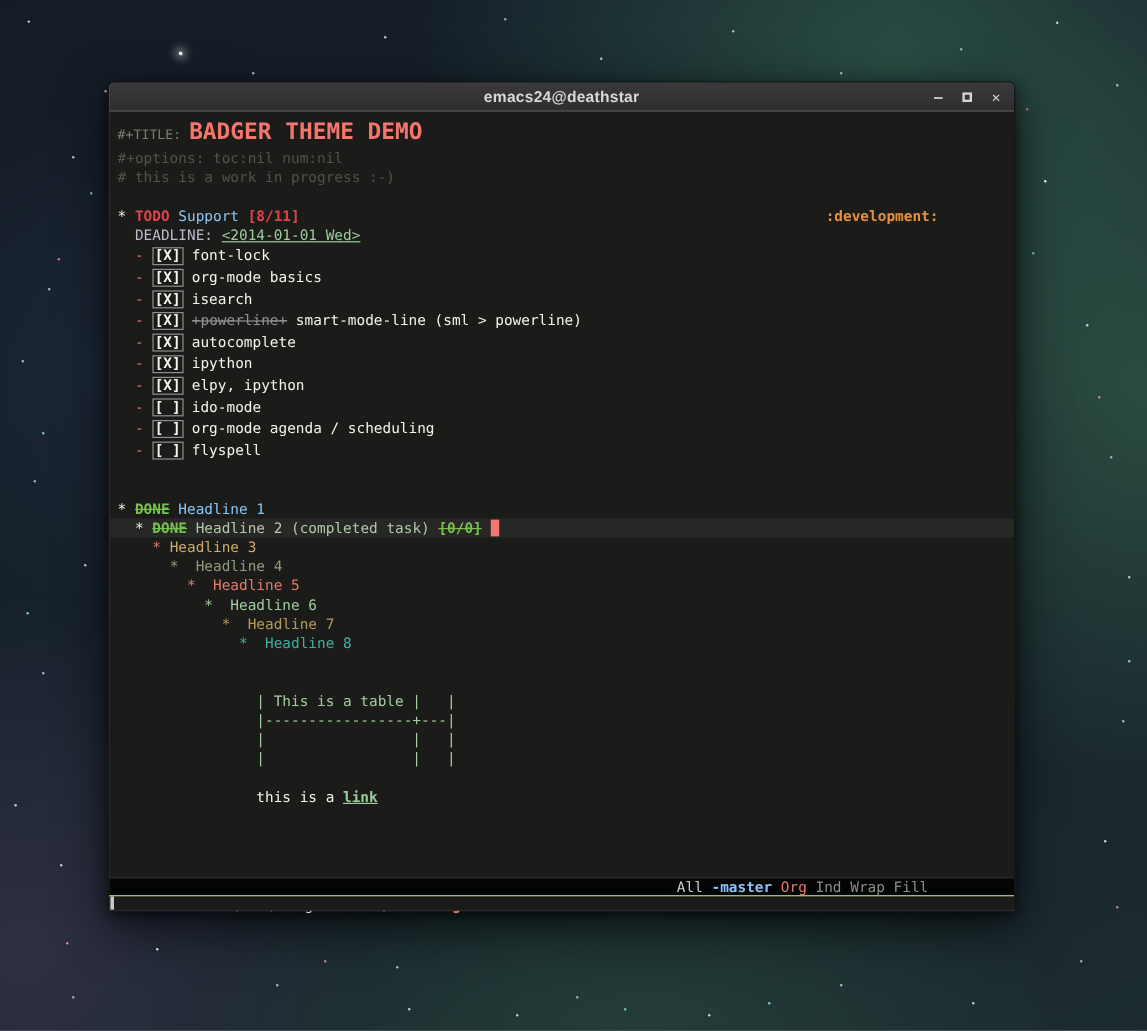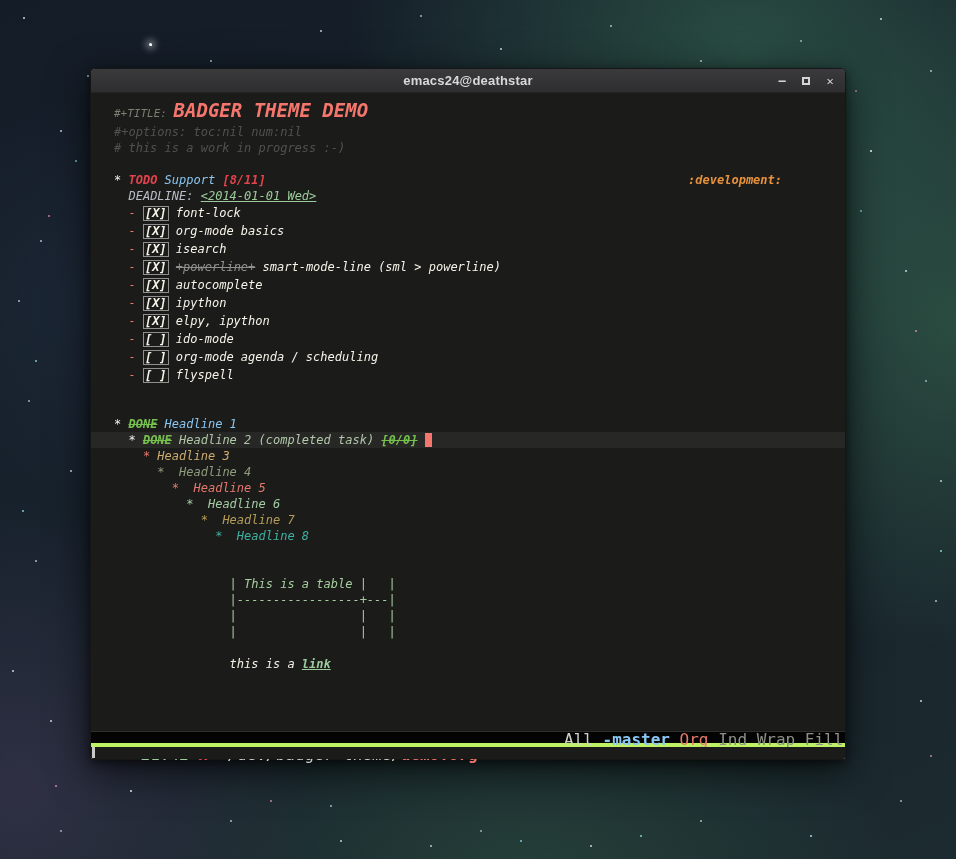--- a/index.html
+++ b/index.html
@@ -65,21 +65,21 @@
     display:flex; align-items:center; justify-content:center; cursor:default;
     font-family:"DejaVu Sans Mono", monospace; }
   .tb-max-box { width:8px; height:8px; border:2px solid #d4d4d4; }
 
   
   .buffer {
     flex:1 1 auto; background:#1b1b1a; color:#f6f3e8; overflow:hidden;
     padding-top:4px; position:relative;
   }
   .line { height:16px; line-height:16px; font-size:12px; white-space:pre;
-    position:relative; padding-left:23px;font-style:italic; }
+    position:relative; padding-left:7px; }
   .line.cbline   { height:18px; line-height:18px; }
   .line.titleline{ height:27px; line-height:27px; }
   .line.hl-line  { background:#272726; }
 
   .fg       { color:#f6f3e8; }
   .meta     { color:#7d7d72; font-size:11px; }
   .dim      { color:#52524c; }
   .doctitle { color:#f4766d; font-size:19px; font-weight:bold; }
   .todo     { color:#e2434c; font-weight:bold; }
   .hl1      { color:#8ac6f2; }
@@ -102,22 +102,22 @@
   .hl8      { color:#3fb0a0; }
   .table    { color:#a5cf9f; }
   .link     { color:#9ccc9c; font-weight:bold; text-decoration:underline; cursor:pointer; }
   .cursor   { display:inline-block; width:7px; height:14px; background:#f4766d;
               vertical-align:middle; margin-top:-2px; }
   .tag-right{ position:absolute; right:63px; top:0; }
 
   
   .modeline {
     flex:0 0 16px; height:16px; line-height:15px; background:#040404;
-    border-top:1px solid #2e2e2e; border-bottom:4px solid #bef264;
-    font-size:16px; white-space:pre; position:relative; padding-left:11px;
+    border-top:1px solid #2e2e2e; border-bottom:1px solid #bef264;
+    font-size:12px; white-space:pre; position:relative; padding-left:11px;
     color:#9a9a92;
   }
   .ml-right { position:absolute; left:473px; top:0; }
   .ml-time  { color:#9ccc9c; }
   .ml-x     { color:#e2434c; font-weight:bold; }
   .ml-path  { color:#cfcfc6; }
   .ml-file  { color:#f0756b; font-weight:bold; }
   .ml-all   { color:#d0d0c8; }
   .ml-branch{ color:#8ac6f2; font-weight:bold; }
   .ml-org   { color:#e5786d; }

